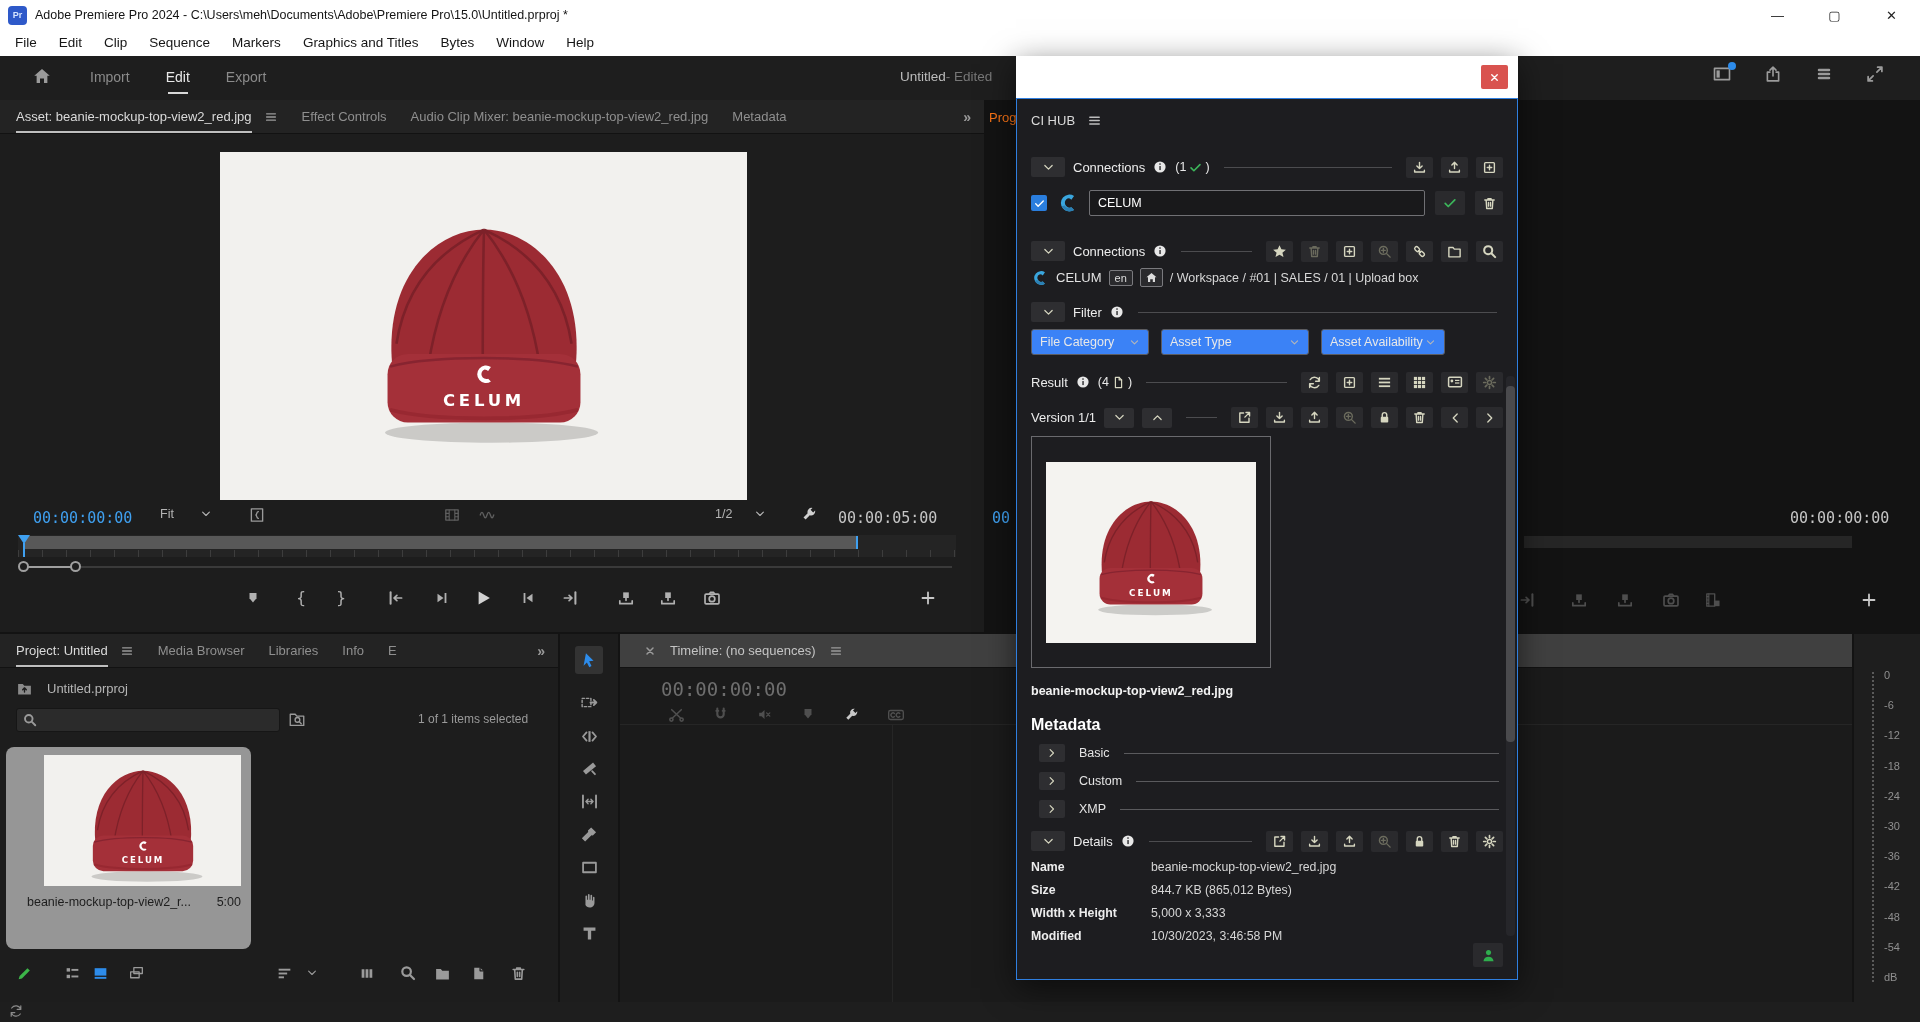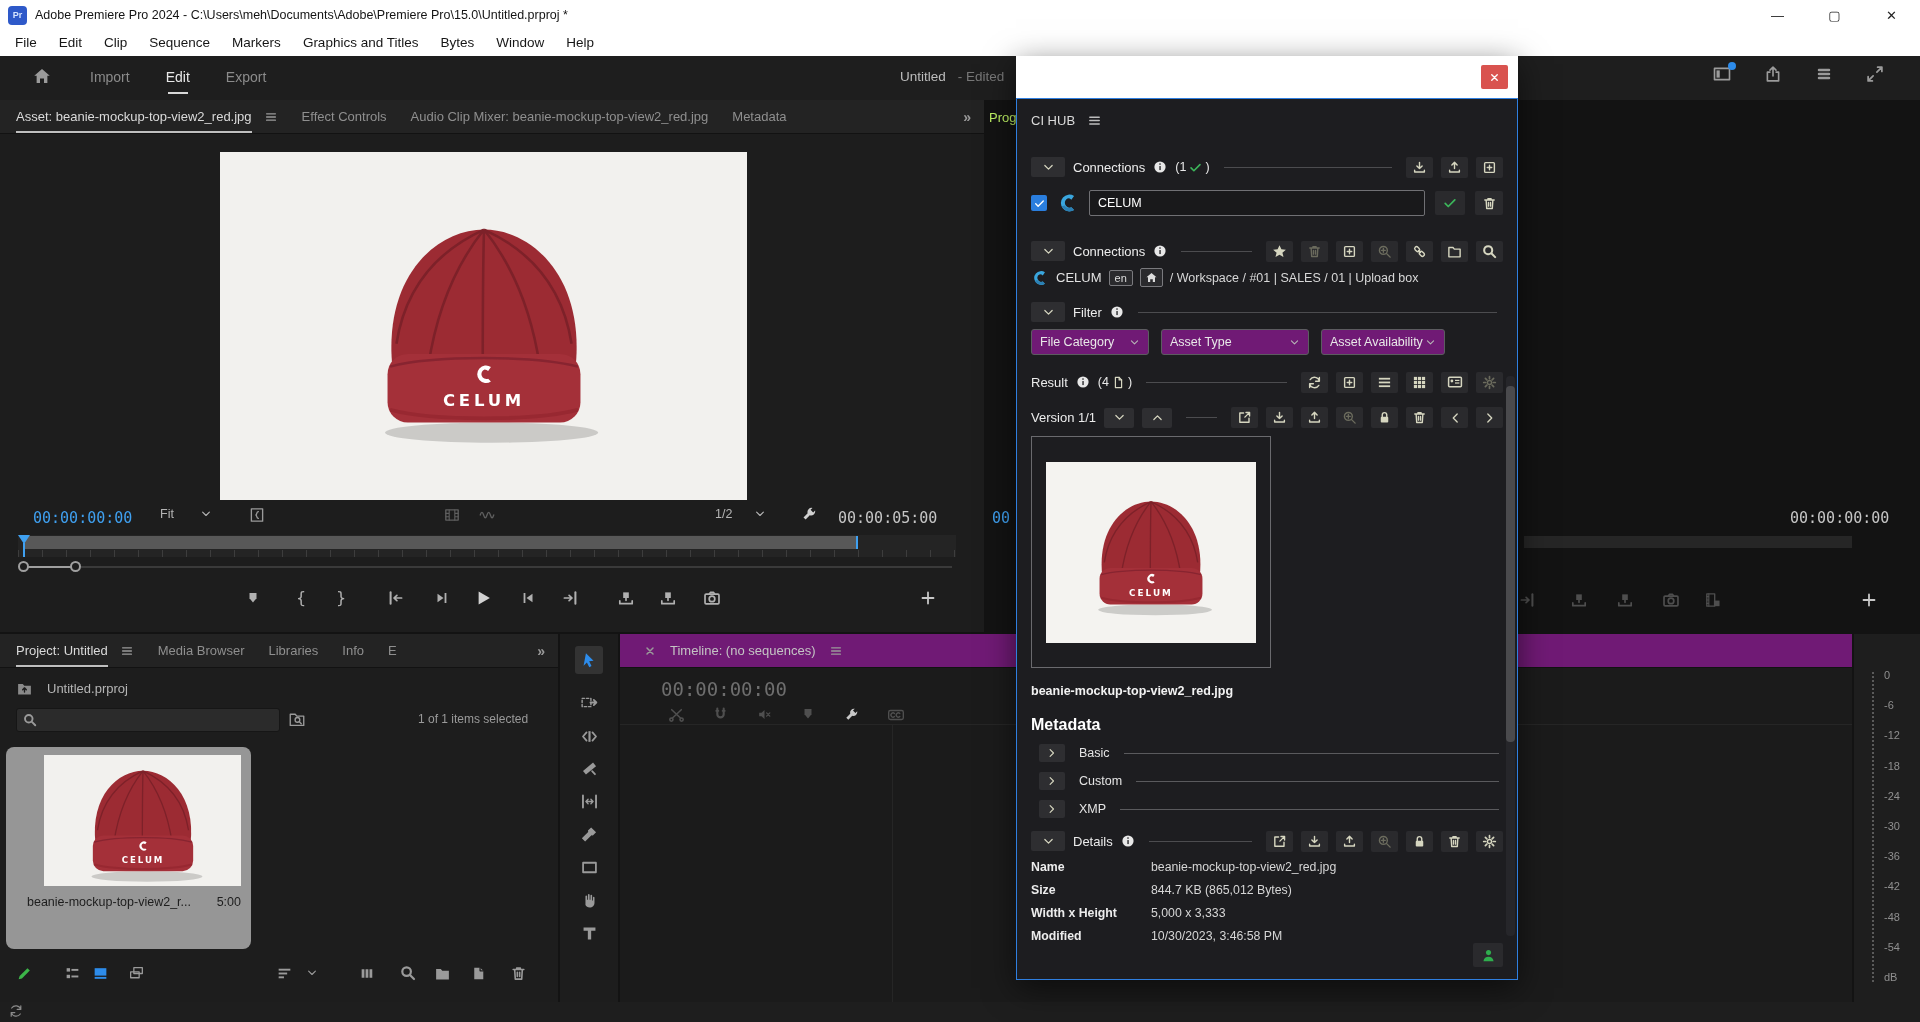--- a/index.html
+++ b/index.html
@@ -16,21 +16,21 @@
 .menubar{left:0;top:30px;width:1920px;height:26px;background:#ffffff;display:flex;align-items:center;padding-left:4px}
 .menuitem{padding:0 11px;font-size:13.5px;color:#161616;line-height:26px}
 
 .appheader{left:0;top:56px;width:1920px;height:44px;background:#1e1e1e}
 .homebtn{left:32px;top:66px;color:#9a9a9a}
 .hdrtabs{left:90px;top:69px;display:flex;gap:36px}
 .hdrtab{font-size:14px;color:#8b8b8b;position:relative}
 .hdrtab.on{color:#e8e8e8}
 .hdrtab.on::after{content:"";position:absolute;left:2px;right:2px;bottom:-9px;height:2px;background:#d7d7d7}
 .doctitle{left:900px;top:69px;font-size:13.5px;color:#bdbdbd}
-.docstate{color:#777777;margin-left:12px}
+.docstate{color:#777777;}
 .hdricons{left:1712px;top:64px;display:flex;gap:31px;color:#9b9b9b}
 .dotwrap{position:relative}
 .dotwrap::after{content:"";position:absolute;top:-2px;right:-4px;width:8px;height:8px;border-radius:50%;background:#2d8ceb}
 
 .srcpanel{left:0;top:100px;width:984px;height:532px;background:#1d1d1d}
 .tabbar{height:34px;background:#232323;display:flex;align-items:center;border-bottom:1px solid #121212;padding-left:16px;gap:24px}
 .ptab{font-size:13px;color:#8f8f8f;white-space:nowrap;position:relative}
 .ptab.on{color:#dadada}
 .ptab.on::after{content:"";position:absolute;left:0;right:0;bottom:-9px;height:2px;background:#bfbfbf}
 .hamb{color:#9a9a9a;margin-left:-12px}
@@ -53,21 +53,21 @@
 .playline{position:absolute;left:5px;top:8px;width:2px;height:14px;background:#3fa0f0}
 .zoombar{left:18px;top:561px;width:934px;height:12px}
 .ztrack{position:absolute;left:0;top:5px;width:100%;height:2px;background:#3a3a3a}
 .zseg{position:absolute;left:10px;top:5px;width:46px;height:2px;background:#9f9f9f}
 .zh{position:absolute;top:0;width:11px;height:11px;border:2px solid #9f9f9f;border-radius:50%;background:#1d1d1d}
 .zh1{left:0}.zh2{left:52px}
 .transport{left:0;top:585px;width:984px;height:30px}
 .tbtn{position:absolute;width:26px;height:26px;display:flex;align-items:center;justify-content:center;color:#b0b0b0}
 .brace{font-size:16px;line-height:1;color:#b0b0b0;font-family:"DejaVu Sans",sans-serif}
 
-.progtab{left:989px;top:110px;font-size:13px;color:#bef264}
+.progtab{left:989px;top:110px;font-size:13px;color:#f97316}
 .progtc{left:992px;top:509px}
 .progdur{left:1790px;top:509px}
 .progscrub{left:1524px;top:536px;width:328px;height:12px;background:#262626}
 .pbtn{position:absolute;width:26px;height:26px;display:flex;align-items:center;justify-content:center;color:#4e4e4e}
 
 .projpanel{left:0;top:634px;width:558px;height:368px;background:#1d1d1d}
 .binrow{left:16px;top:680px;display:flex;gap:14px;align-items:center;color:#b5b5b5;font-size:13px}
 .binrow .fico{color:#8a8a8a}
 .searchbox{left:16px;top:708px;width:264px;height:24px;background:#2b2b2b;border:1px solid #161616;border-radius:3px;display:flex;align-items:center;padding:0 6px;gap:6px}
 .searchbox input{background:transparent;border:none;outline:none;color:#ddd;font-size:12px;width:200px;font-family:"Liberation Sans",sans-serif}
@@ -78,21 +78,21 @@
 .itemname{position:absolute;left:21px;top:148px;font-size:12.5px;color:#1d1d1d}
 .itemdur{position:absolute;right:10px;top:148px;font-size:12.5px;color:#1d1d1d}
 .projtb{left:0;top:961px;width:558px;height:34px}
 .pt{position:absolute;width:24px;height:24px;display:flex;align-items:center;justify-content:center;color:#9a9a9a}
 
 .toolspanel{left:560px;top:634px;width:58px;height:368px;background:#1d1d1d}
 .tool{position:absolute;left:15px;width:28px;height:28px;display:flex;align-items:center;justify-content:center;color:#9a9a9a}
 .tool.on{background:#333333;border-radius:3px;color:#2d8ceb}
 
 .tlpanel{left:620px;top:634px;width:1232px;height:368px;background:#1b1b1b}
-.tlhead{height:34px;background:#701a75;display:flex;align-items:center;gap:14px;padding-left:24px;border-bottom:1px solid #121212}
+.tlhead{height:34px;background:#404040;display:flex;align-items:center;gap:14px;padding-left:24px;border-bottom:1px solid #121212}
 .tlx{color:#9a9a9a}
 .tltitle{font-size:13px;color:#c4c4c4}
 .tltc{position:absolute;left:41px;top:44px;font-size:19px;color:#6e6e6e;font-family:"DejaVu Sans Mono",monospace}
 .tlicons{position:absolute;left:48px;top:72px;display:flex;gap:27px;color:#4f4f4f}
 .tlhr{position:absolute;left:0;top:90px;width:100%;height:1px;background:#262626}
 .tlvr{position:absolute;left:272px;top:90px;width:1px;bottom:0;background:#262626}
 
 .meterpanel{left:1854px;top:634px;width:66px;height:368px;background:#1e1e1e}
 .mdots{position:absolute;left:18px;top:38px;height:310px;border-left:2px dotted #5a5a5a}
 .mcol{position:absolute;left:30px;top:26px;display:flex;flex-direction:column}
@@ -122,21 +122,21 @@
 .continput{flex:1;height:26px;background:#19191b;border:1px solid #707074;border-radius:2px;color:#fff;font-size:12.5px;padding:0 8px;font-family:"Liberation Sans",sans-serif;outline:none}
 .okbtn{width:30px;height:24px;background:#2a2a2d;border-radius:2px;display:flex;align-items:center;justify-content:center;color:#3cb55a}
 .delbtn{width:28px;height:24px;background:#2a2a2d;border-radius:2px;display:flex;align-items:center;justify-content:center;color:#d6d6c0}
 .mt24{margin-top:24px}.mt16{margin-top:16px}.mt14{margin-top:14px}.mt12{margin-top:12px}.mt6{margin-top:14px}
 .crumb{margin-top:6px;display:flex;align-items:center;gap:7px;height:20px;white-space:nowrap}
 .brand{font-size:13px;color:#e2e2e2}
 .chip{border:1px solid #7a7a7e;background:#2a2a2d;border-radius:2px;padding:1px 5px;font-size:11px;color:#ddd}
 .chiph{border:1px solid #7a7a7e;background:#2a2a2d;border-radius:2px;padding:2px 4px;color:#ddd;display:flex}
 .pathtxt{font-size:12.5px;color:#d8d8d8;overflow:hidden;text-overflow:ellipsis}
 .ddrow{margin-top:6px;display:flex;gap:12px}
-.dd{height:26px;background:#701a75;border:1px solid #5c5c60;border-radius:3px;display:flex;align-items:center;justify-content:space-between;padding:0 8px;color:#e8e8e8;font-size:12.5px}
+.dd{height:26px;background:#3b82f6;border:1px solid #5c5c60;border-radius:3px;display:flex;align-items:center;justify-content:space-between;padding:0 8px;color:#e8e8e8;font-size:12.5px}
 .dd1{width:118px}.dd2{width:148px}.dd3{width:124px}
 .assetbox{margin-top:8px;width:240px;height:236px;border:1px solid #6a6a6e;position:relative}
 .assetimg{position:absolute;left:14px;top:25px;right:14px;bottom:24px;background:#f4f3f0;display:flex;align-items:center;justify-content:center}
 .fname{margin-top:16px;font-size:12.5px;font-weight:bold;color:#f2f2f2}
 .mdhead{margin-top:18px;font-size:16px;font-weight:bold;color:#ffffff}
 .grp{margin-top:10px;display:flex;align-items:center;gap:14px;height:18px;padding-left:8px}
 .grpline{flex:1;height:1px;background:#5a5a5d;margin-right:4px}
 .dgrid{margin-top:8px;display:grid;grid-template-columns:120px 1fr;row-gap:9px;font-size:12.3px}
 .dlab{font-weight:bold;color:#ececec}
 .dval{color:#d6d6d6}

